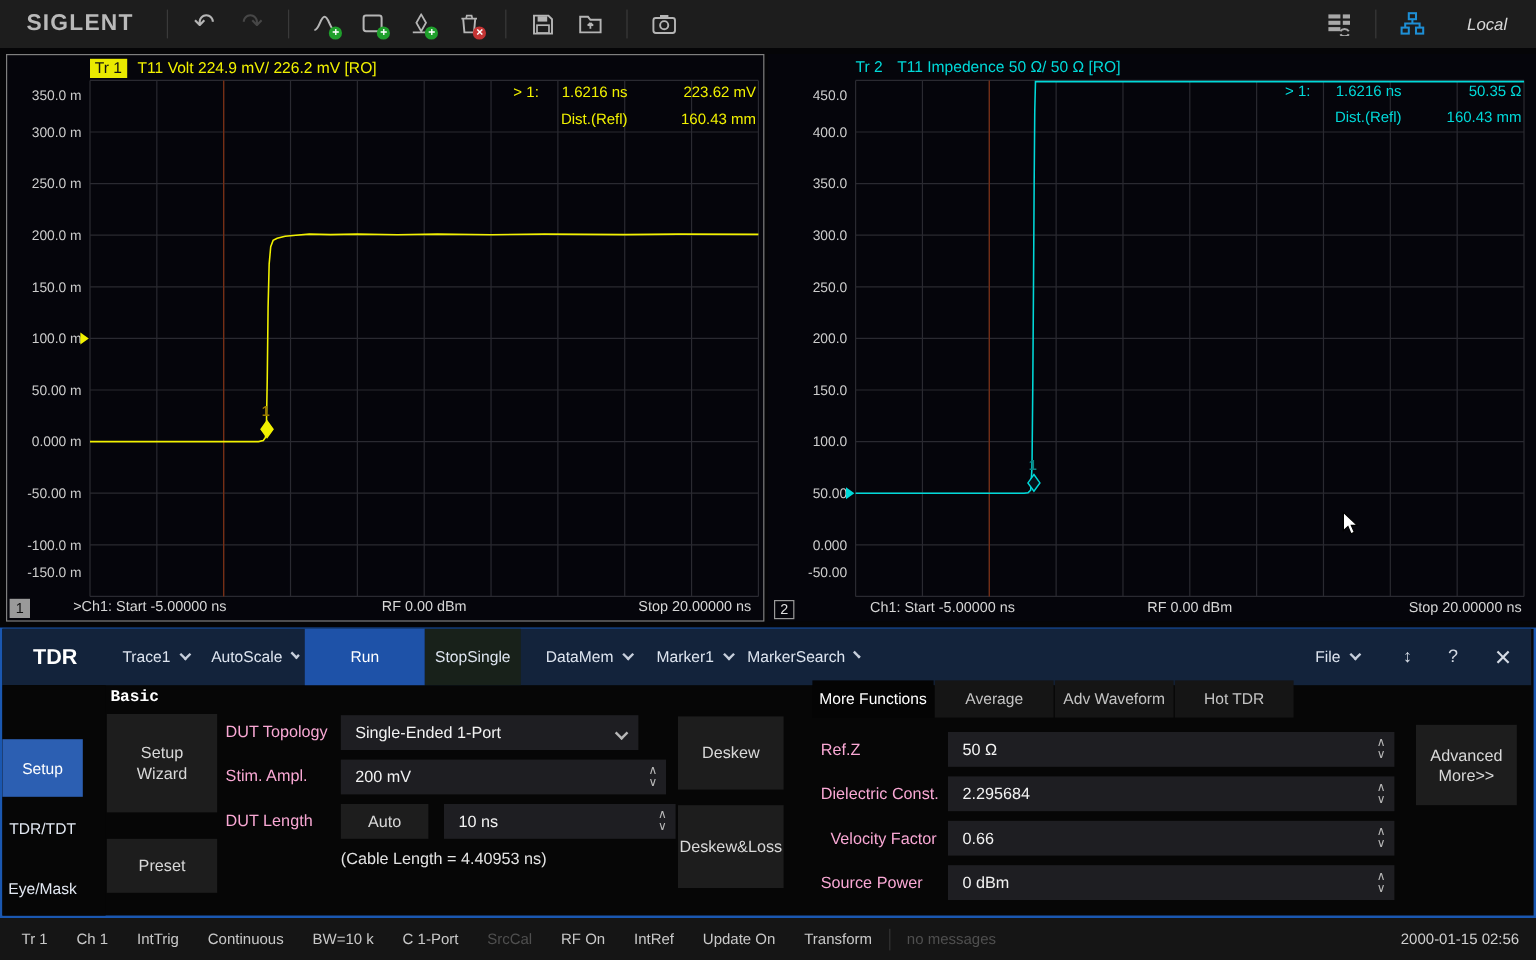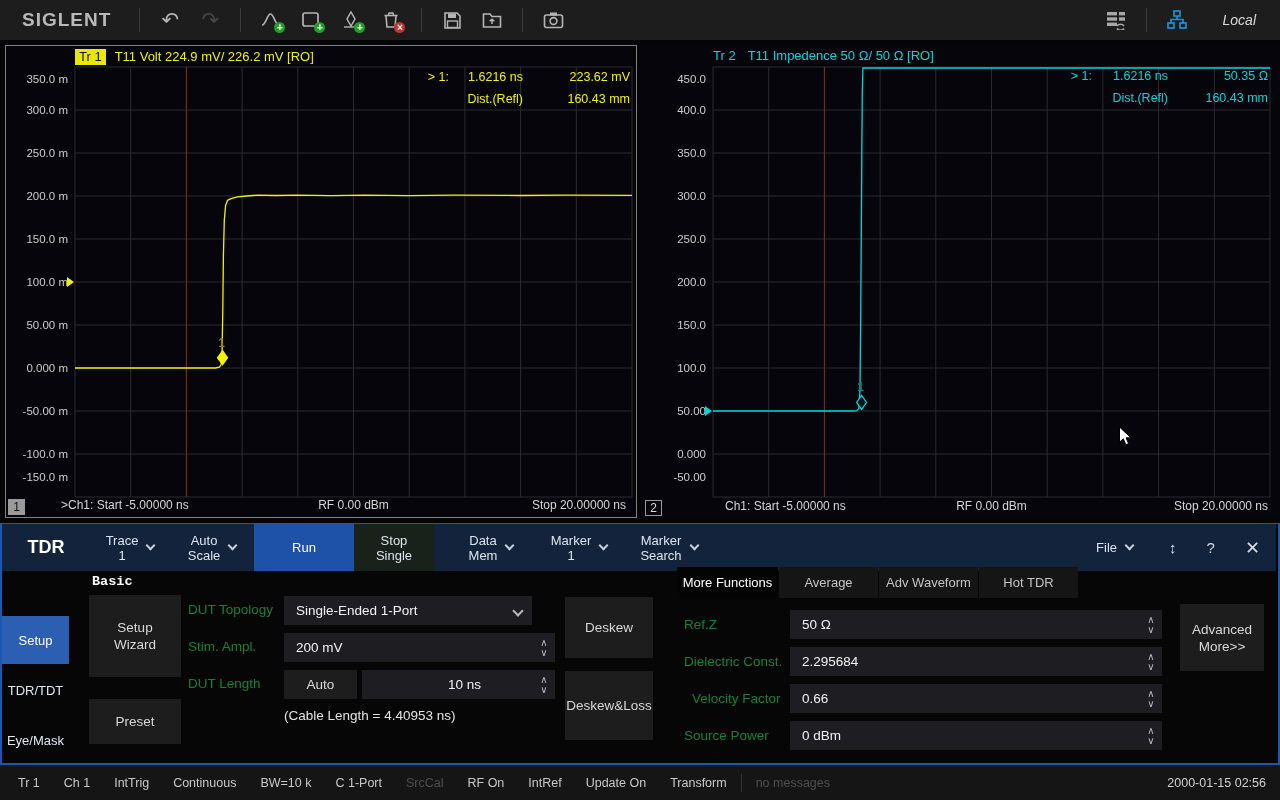--- a/index.html
+++ b/index.html
@@ -55,37 +55,37 @@
 
   
   #deck { position:absolute; left:0; top:523px; width:1280px; height:242px;
           background:#060606; border:2px solid #1a57b0; border-top:1px solid #1a57b0; }
   #menubar { position:absolute; left:0; top:0; width:1274px; height:47px;
              background:#13233b; display:flex; align-items:stretch; }
   #app-label { width:88px; display:flex; align-items:center; justify-content:center;
                color:#fff; font-size:18px; font-weight:bold; }
   .mi { display:flex; align-items:center; justify-content:center; color:#dde4ef;
         font-size:13px; padding:0 6px; }
-  .mi-lines { display:flex; flex-direction:column; align-items:center; line-height:15px;justify-content:space-between; }
+  .mi-lines { display:flex; align-items:center; line-height:15px;justify-content:space-between; }
   .chev { width:7px; height:7px; border-left:2px solid #c6cedb; border-bottom:2px solid #c6cedb;
           transform:rotate(-45deg); margin-left:9px; margin-top:-4px; }
   .mi-run { background:#1e52a8; width:100px; color:#fff; }
   .mi-stop { background:#18211a; width:80px; }
   #menu-right { margin-left:auto; display:flex; align-items:center; gap:30px;
                 padding-right:16px; color:#dde4ef; font-size:13px; }
   .mi-sym { font-size:15px; color:#d4dae4; }
   .mi-close { font-size:18px; }
 
   #sidebar { position:absolute; left:0; top:47px; width:86px; bottom:0; background:#060606; }
   .side-item { position:absolute; left:0; width:67px; height:48px; display:flex;
                align-items:center; justify-content:center; color:#e2e8f2; font-size:13px;
                white-space:nowrap; }
   .side-active { background:#2c5fb2; color:#fff; }
 
-  .lbl { position:absolute; color:#15803d; font-size:13.5px; white-space:nowrap; }
+  .lbl { position:absolute; color:#f9a8d4; font-size:13.5px; white-space:nowrap; }
   .btn { position:absolute; background:#1d1d1d; color:#d8d8d8; font-size:13.5px;
          display:flex; flex-direction:column; align-items:center; justify-content:center;
          line-height:17px; text-align:center; }
   .fieldbox { position:absolute; background:#1e1e22; color:#f2f2f2; font-size:13.5px;
               display:flex; align-items:center; padding-left:12px; }
   .selchev { position:absolute; right:10px; top:11px; width:8px; height:8px;
              border-left:2px solid #b8b8b8; border-bottom:2px solid #b8b8b8;
              transform:rotate(-45deg); }
   .spin { position:absolute; right:4px; top:0; height:100%; display:flex;
           flex-direction:column; justify-content:center; }
@@ -421,21 +421,21 @@
     <div class="spin">
         <span>∧</span>
         <span>∨</span>
       </div>
   </div>
 
   <div class="lbl" style="left:186px; top:152px;">DUT Length</div>
   <div class="btn" style="left:282px; top:146px; width:73px; height:29px;">
     <span>Auto</span>
   </div>
-  <div class="fieldbox" style="left:360px; top:146px; width:193px; height:29px;justify-content:center;">
+  <div class="fieldbox" style="left:368px; top:146px; width:193px; height:29px;">
     <span>10 ns</span>
     <div class="spin">
         <span>∧</span>
         <span>∨</span>
       </div>
   </div>
   <div class="note" style="left:282px; top:184px;">(Cable Length = 4.40953 ns)</div>
 
   <div class="btn" style="left:563px; top:73px; width:88px; height:61px;">
     <span>Deskew</span>

